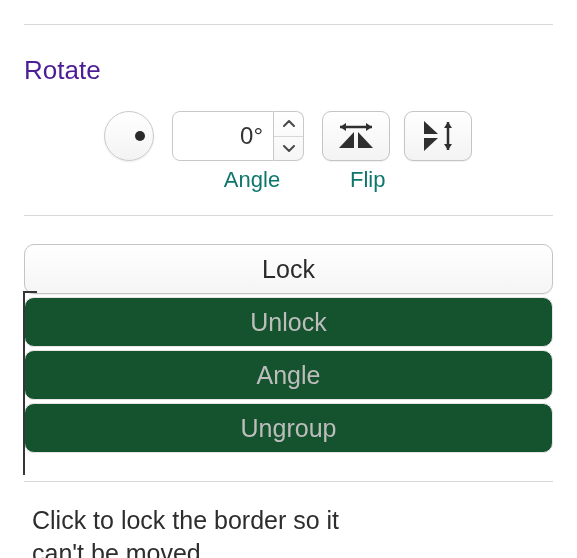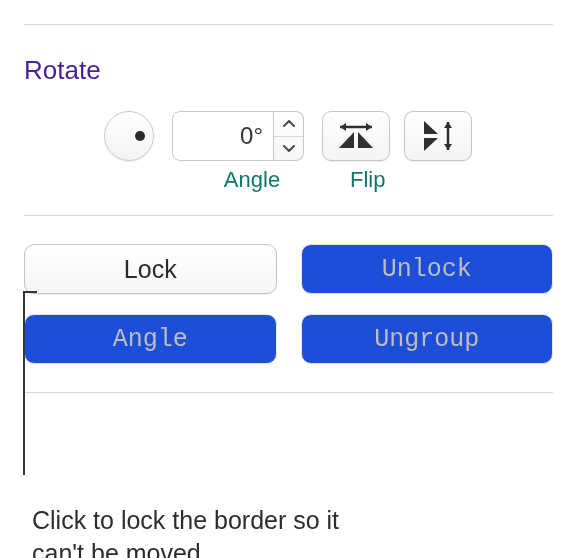--- a/index.html
+++ b/index.html
@@ -114,48 +114,47 @@
     background: linear-gradient(#ffffff, #f3f3f3);
     box-shadow: 0 1px 1px rgba(0,0,0,0.06);
     display: flex;
     align-items: center;
     justify-content: center;
     cursor: pointer;
   }
   .flip-svg { fill: #2f2f2f; }
   .button-grid {
     display: grid;
-    grid-template-columns: 1fr 1fr;
-    gap: 20px 24px;
+    grid-template-columns: 1fr;
+    gap: 3px 24px;
     margin: 28px 0;
     text-align: right;
   }
   .pill-btn {
     height: 50px;
     border-radius: 10px;
     font-size: 25px;
     font-family: inherit;
     border: 1px solid #c4c4c4;
     display: flex;
     align-items: center;
     justify-content: center;
     cursor: pointer;
   }
   .pill-active {
     background: linear-gradient(#ffffff, #f5f5f5);
     color: #2a2a2a;
     box-shadow: 0 1px 1px rgba(0,0,0,0.07);
   }
   .pill-disabled {
-    background: #1d4ed8;
+    background: #14532d;
     border-color: #e6e6e6;
     color: #bdbdbd;
     box-shadow: none;
     cursor: default;
-    font-family: Liberation Mono, monospace;
   }
   .callout-line {
     position: absolute;
     left: 23px;
     top: 293px;
     width: 2px;
     height: 182px;
     background: #353535;
   }
   .callout-line::before {

